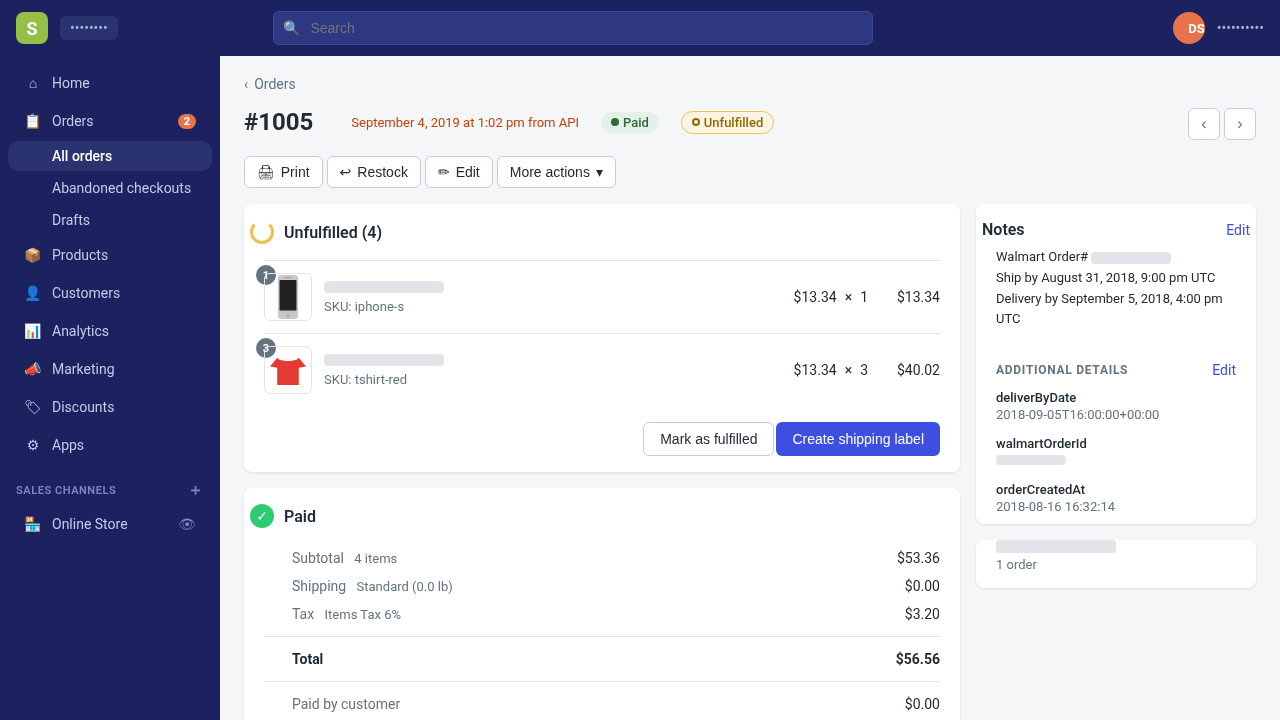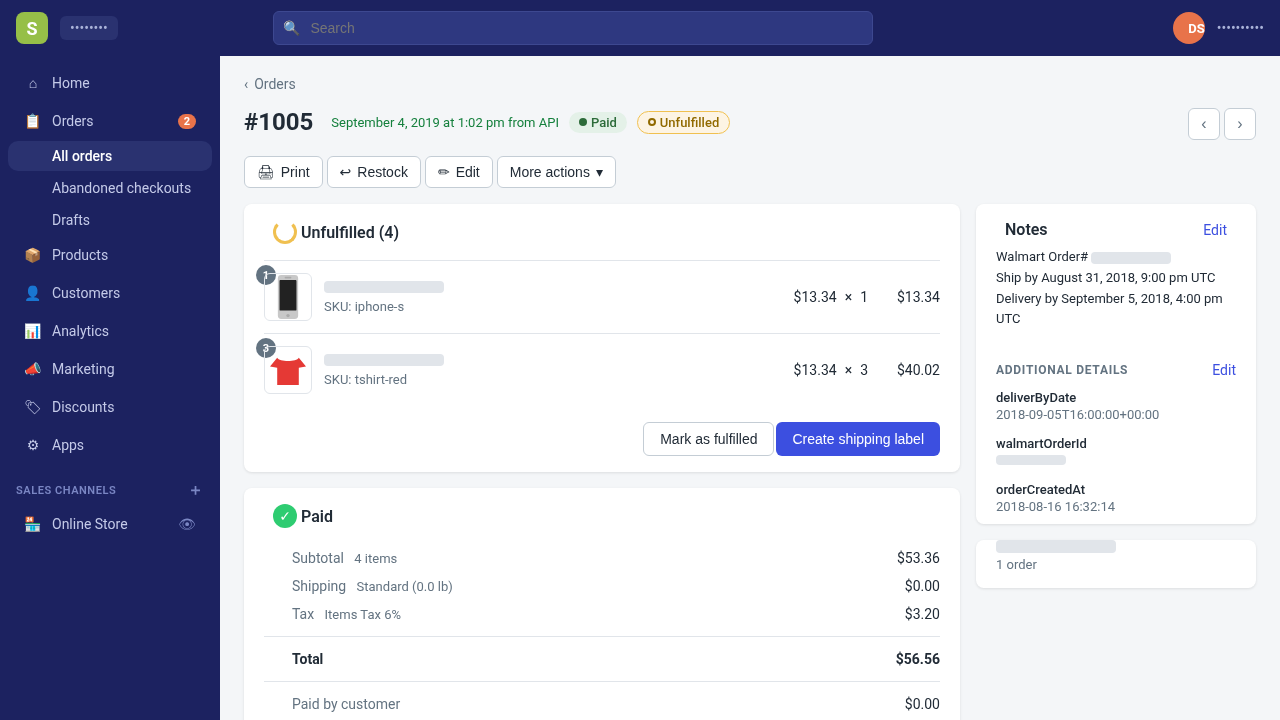--- a/index.html
+++ b/index.html
@@ -169,23 +169,23 @@
       display: flex;
       align-items: flex-start;
       justify-content: space-between;
     }
     .page-title {
       font-size: 24px;
       font-weight: 700;
       color: #212b36;
     }
     .page-meta {
-      color: #15803d;
+      color: #c2410c;
       font-size: 13px;
-      margin-left: 8px;
+      margin-left: 16px;
     }
     .badge {
       display: inline-flex;
       align-items: center;
       gap: 4px;
       padding: 3px 10px;
       border-radius: 20px;
       font-size: 13px;
       font-weight: 500;
     }
@@ -264,22 +264,22 @@
     
     .card {
       background: white;
       border-radius: 8px;
       box-shadow: 0 1px 3px rgba(0,0,0,0.1);
       overflow: hidden;
     }
     .card-header {
       display: flex;
       align-items: center;
-      gap: 4px;
-      padding: 16px 29px;
+      gap: 10px;
+      padding: 16px 6px;
     }
     .card-header-title {
       font-size: 16px;
       font-weight: 600;
       color: #212b36;
     }
 
     
     .paid-icon {
       width: 24px; height: 24px;
@@ -492,21 +492,21 @@
       height: 13px;
     }
     .customer-orders {
       padding: 0 20px 16px;
       font-size: 13px;
       color: #637381;
     }
     .header-title-row {
       display: flex;
       align-items: center;
-      gap: 10px;
+      gap: 22px;
       flex-wrap: wrap;
     }
   </style>
 </head>
 <body>
 
 <nav class="topnav">
   <div class="topnav-logo">
     <span>S</span>
   </div>

